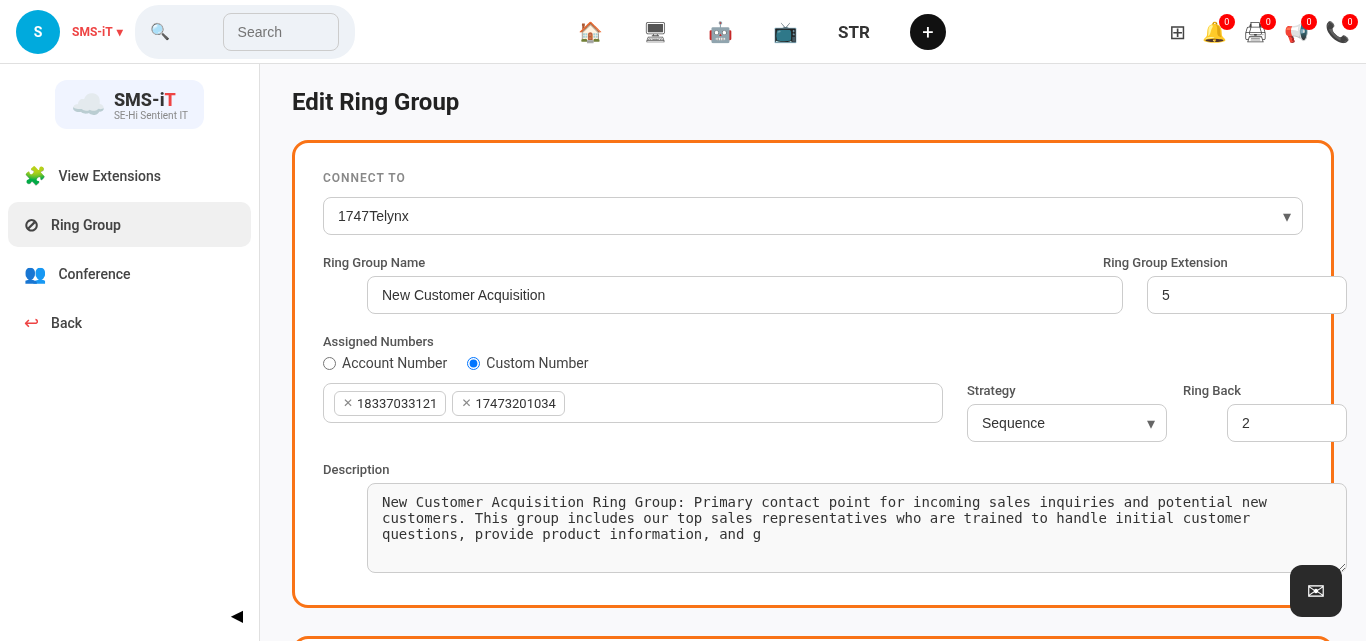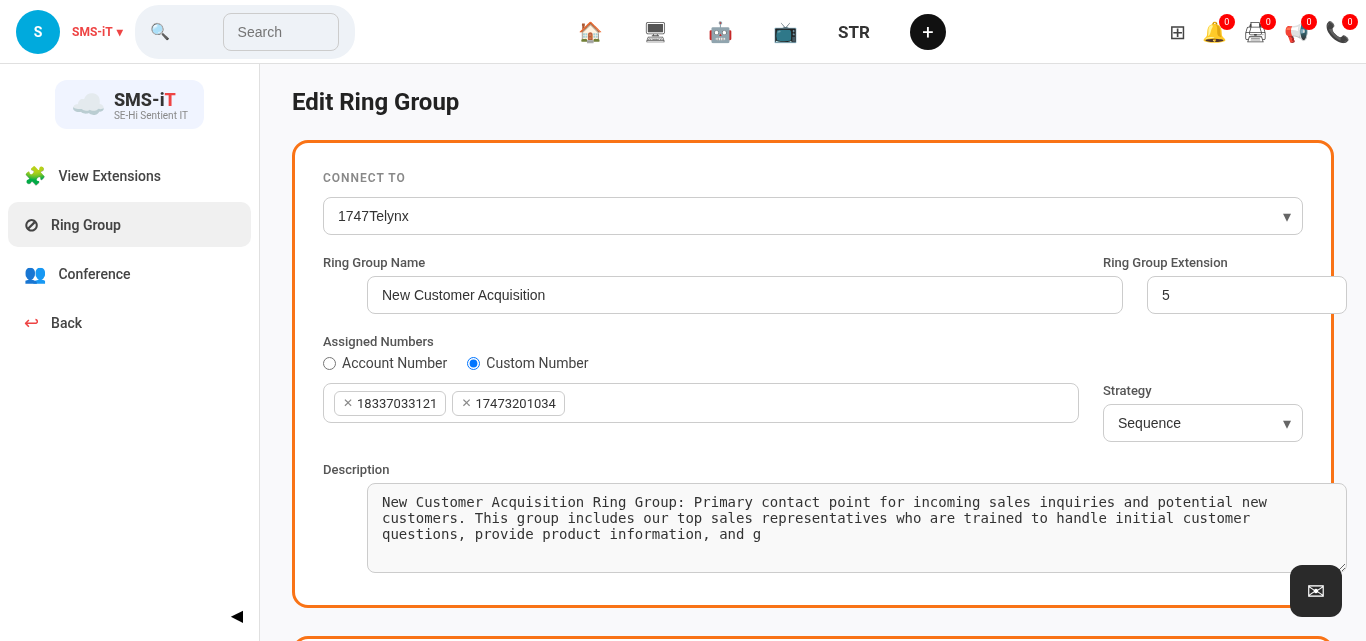--- a/index.html
+++ b/index.html
@@ -272,20 +272,24 @@
             <div class="form-col" style="width:200px;">
               <div class="field-label">Strategy</div>
               <div class="select-wrapper">
                 <select>
                   <option>Sequence</option>
                   <option>Ring All</option>
                   <option>Round Robin</option>
                 </select>
               </div>
             </div>
+            <div class="form-col" style="width:120px;">
+              <div class="field-label">Ring Back</div>
+              <input type="text" value="2" style="">
+            </div>
           </div>
         </div>
       </div>
 
       <div>
         <div class="field-label">Description</div>
         <textarea style="">New Customer Acquisition Ring Group: Primary contact point for incoming sales inquiries and potential new customers. This group includes our top sales representatives who are trained to handle initial customer questions, provide product information, and g</textarea>
       </div>
     </div>
 

